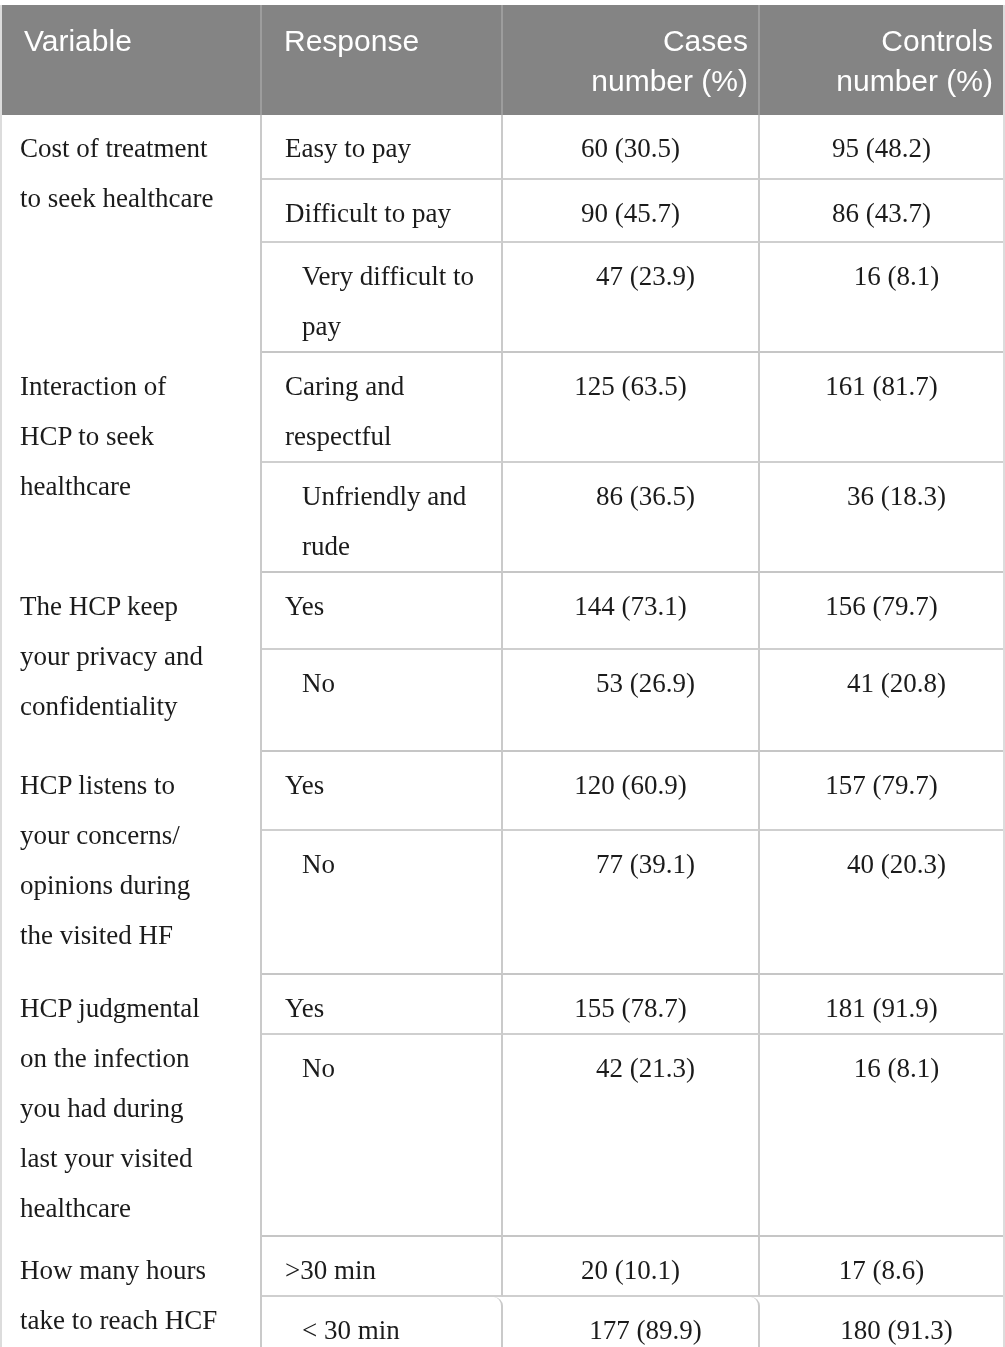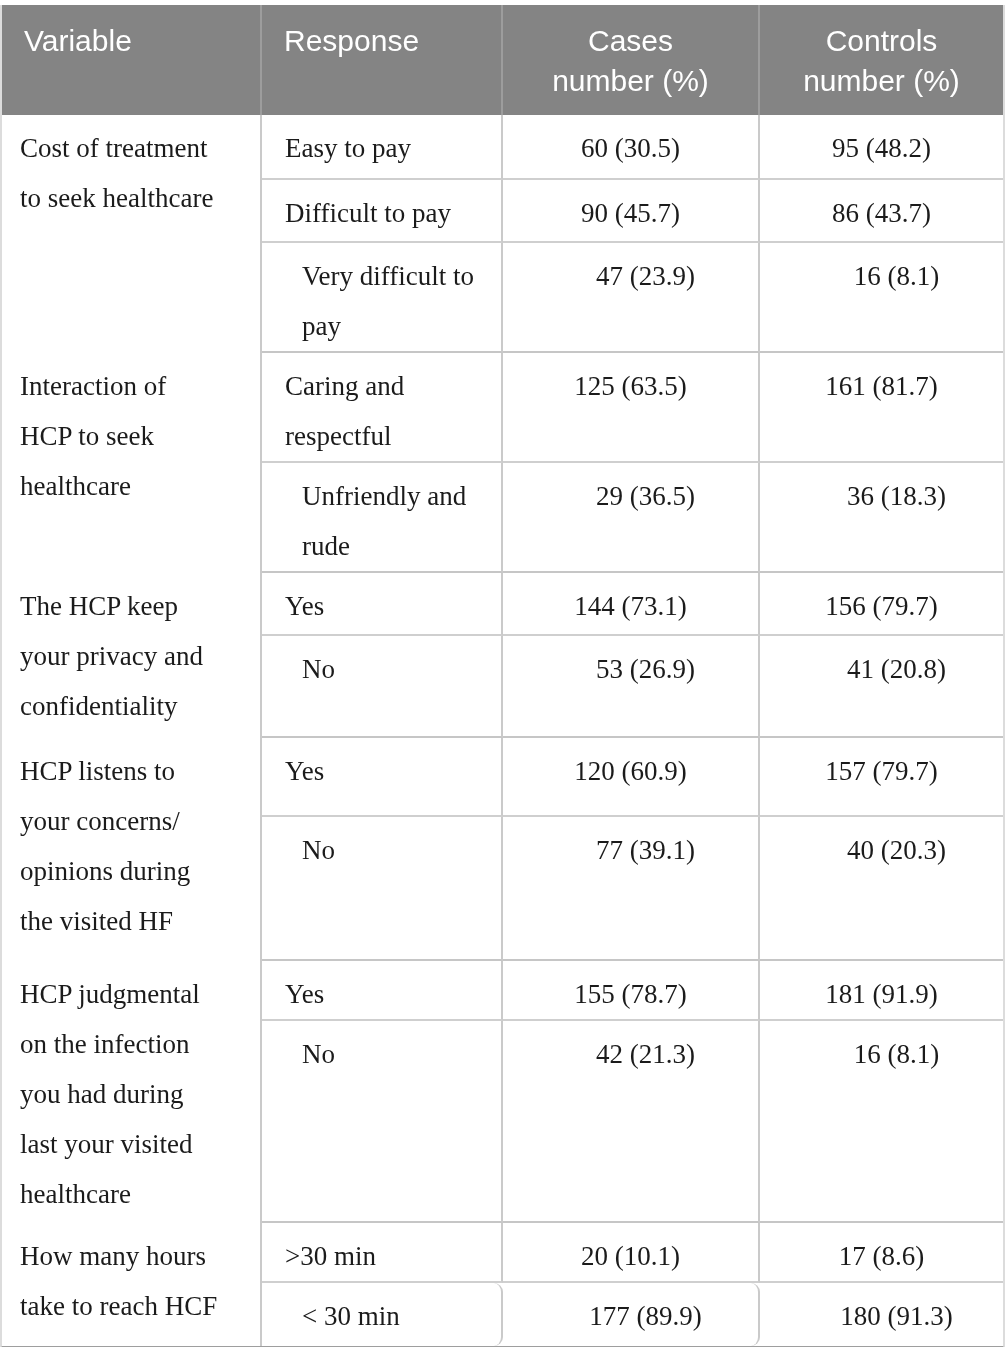--- a/index.html
+++ b/index.html
@@ -38,21 +38,21 @@
     font-size: 30px;
     line-height: 40px;
     vertical-align: top;
     padding: 16px 10px 14px 10px;
     white-space: pre-line;
     height: 107px;
     box-sizing: border-box;
     margin-left: 16px;
   }
   thead th.left { text-align: left; padding-left: 22px; }
-  thead th.center { text-align: center; }
+  thead th.center { text-align: right; }
   thead th.divider { border-right: 2px solid #9d9d9d; }
 
   
   tbody td {
     font-family: "Liberation Serif", "DejaVu Serif", serif;
     font-size: 27px;
     line-height: 50px;
     color: #1b1b1b;
     vertical-align: top;
     padding: 8px 10px 0 10px;
@@ -128,25 +128,25 @@
 HCP to seek
 healthcare</td>
         <td class="resp sep">Caring and
 respectful</td>
         <td class="num sep">125 (63.5)</td>
         <td class="num last sep">161 (81.7)</td>
       </tr>
       <tr class="group-end" style="height:110px">
         <td class="resp">Unfriendly and
 rude</td>
-        <td class="num">29 (36.5)</td>
+        <td class="num">86 (36.5)</td>
         <td class="num last">36 (18.3)</td>
       </tr>
 
-      <tr class="inner" style="height:63px">
+      <tr class="inner" style="height:77px">
         <td class="var" rowspan="2">The HCP keep
 your privacy and
 confidentiality</td>
         <td class="resp sep">Yes</td>
         <td class="num sep">144 (73.1)</td>
         <td class="num last sep">156 (79.7)</td>
       </tr>
       <tr class="group-end" style="height:102px">
         <td class="resp">No</td>
         <td class="num">53 (26.9)</td>

